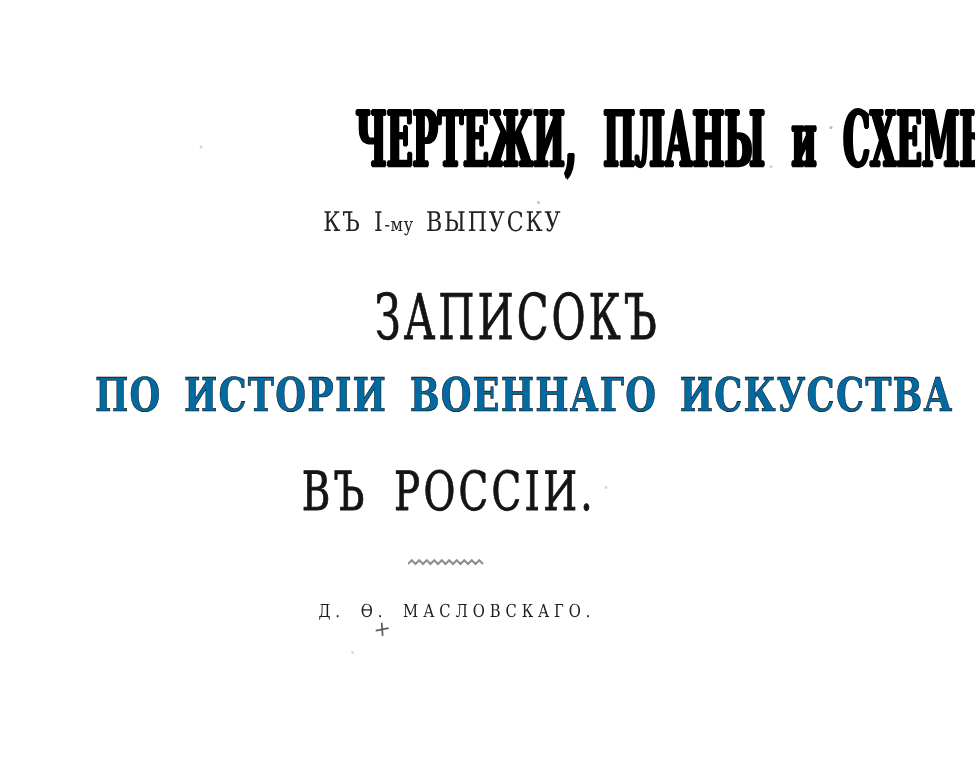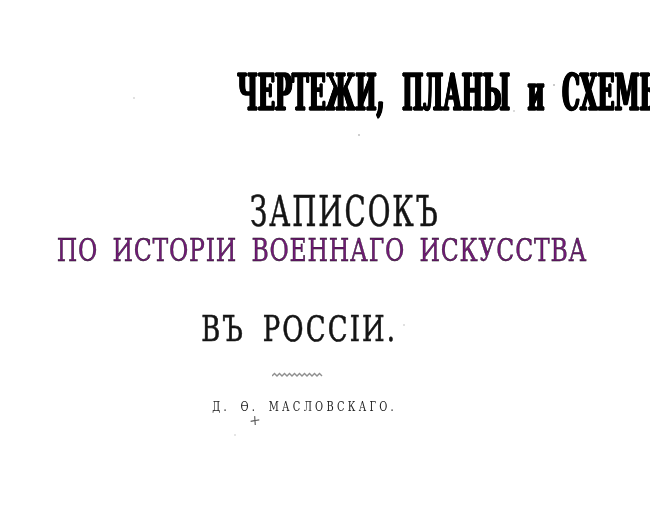--- a/index.html
+++ b/index.html
@@ -66,26 +66,26 @@
     color: #141414;
     margin-left: 48px;
   }
   .series-title > .t {
     transform: translateX(-28px) scale(0.66, 1);
     -webkit-text-stroke: 0.6px #141414;
   }
 
   
   .series-sub {
-    top: 235px;
+    top: 249px;
     font-size: 31px;
-    font-weight: normal;
+    font-weight: bold;
     letter-spacing: 1px;
     word-spacing: 8px;
-    color: #701a75;
+    color: #0369a1;
   }
   .series-sub > .t {
     transform: translateX(-27px) scale(0.76, 1);
     -webkit-text-stroke: 0.4px #0c0c0c;
   }
 
   
   .series-sub2 {
     top: 311px;
     font-size: 36px;
@@ -141,20 +141,23 @@
 </style>
 </head>
 <body>
 
 <div class="page">
 
   <div class="line main-title">
     <span class="t">ЧЕРТЕЖИ, ПЛАНЫ и СХЕМЫ</span>
   </div>
 
+  <div class="line issue-line">
+    <span class="t"><span class="seg">КЪ</span><span class="seg"><span>I</span><span class="ordinal">-му</span></span><span class="seg">ВЫПУСКУ</span></span>
+  </div>
 
   <div class="line series-title">
     <span class="t">ЗАПИСОКЪ</span>
   </div>
 
   <div class="line series-sub">
     <span class="t">ПО ИСТОРІИ ВОЕННАГО ИСКУССТВА</span>
   </div>
 
   <div class="line series-sub2">

